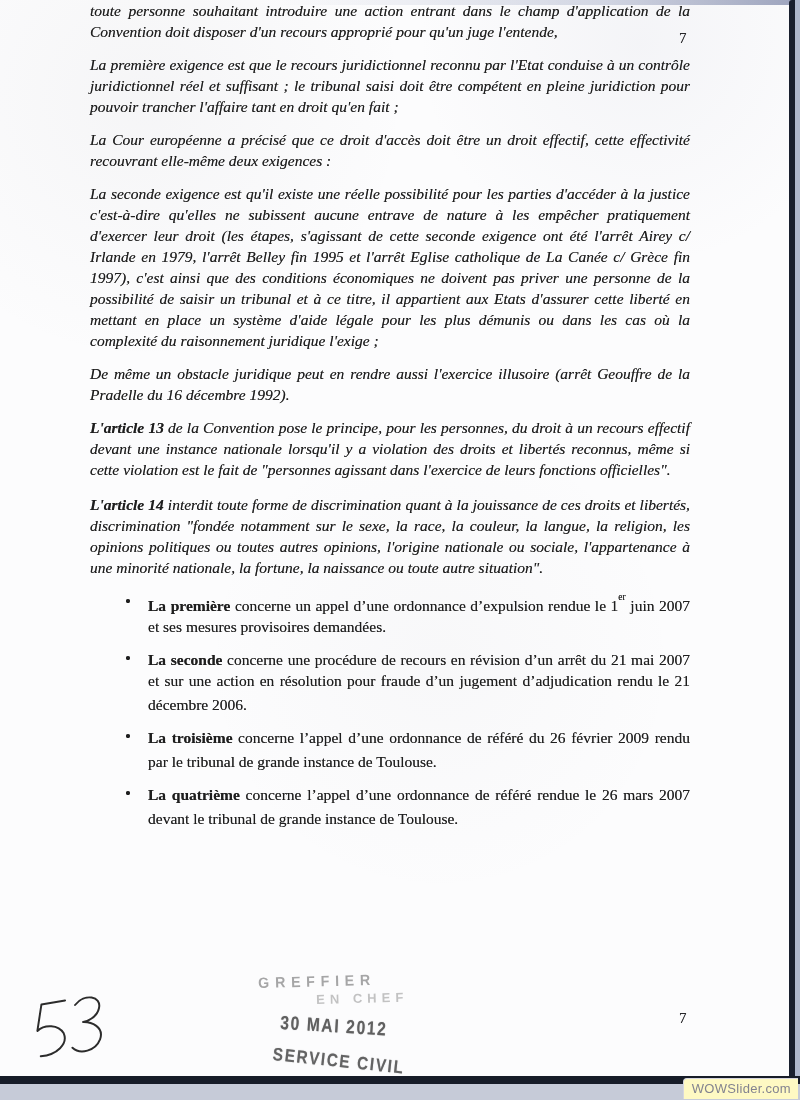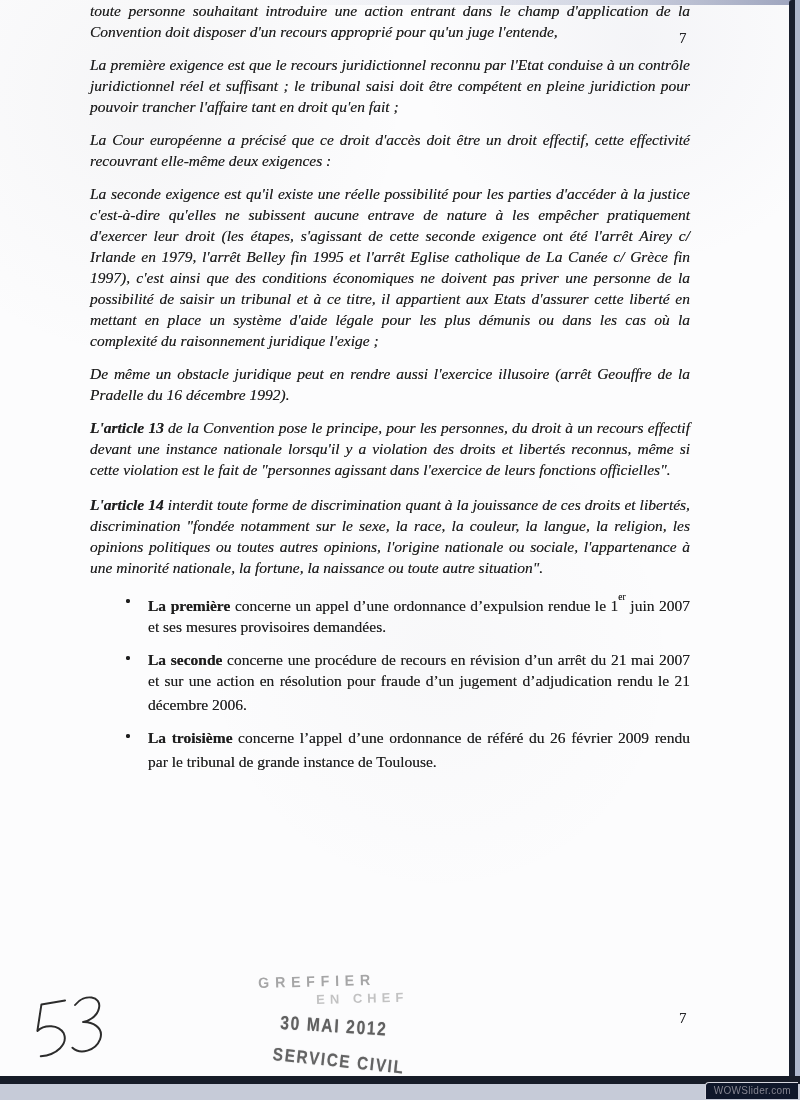--- a/index.html
+++ b/index.html
@@ -11,22 +11,22 @@
       radial-gradient(circle at 18% 9%, rgba(120,120,130,.05), transparent 22%),
       radial-gradient(circle at 80% 4%, rgba(150,155,180,.08), transparent 18%),
       radial-gradient(circle at 55% 60%, rgba(120,120,130,.03), transparent 30%);}
   
   .edge-right-light{position:absolute;top:0;right:0;width:8px;height:100%;background:#aeb7cd;}
   .edge-right-dark{position:absolute;top:0;right:5px;width:6px;height:100%;background:#191f2e;border-radius:3px 0 0 0;}
   .edge-bottom-light{position:absolute;left:0;bottom:0;width:100%;height:22px;background:#c6cbd8;}
   .edge-bottom-dark{position:absolute;left:0;bottom:16px;width:100%;height:8px;background:#171c28;}
   .edge-top-tint{position:absolute;top:0;left:0;right:0;height:5px;
     background:linear-gradient(to right, rgba(175,182,205,0) 35%, rgba(175,182,205,.5) 75%, rgba(140,148,178,.85) 100%);}
-  .watermark{position:absolute;right:2px;bottom:1px;background:#0f172a;color:#83838f;
-    font-family:"Liberation Sans", sans-serif;font-size:10px;padding:2px 7px 3px 8px;
+  .watermark{position:absolute;right:2px;bottom:1px;background:#fef9c3;color:#83838f;
+    font-family:"Liberation Sans", sans-serif;font-size:13px;padding:2px 7px 3px 8px;
     border-radius:4px 0 0 0;letter-spacing:.3px;border:1px solid #d6d6de;border-right:none;border-bottom:none;}
   
   .content{position:absolute;top:0;left:90px;width:600px;
     font-size:15.5px;line-height:21px;text-align:justify;
     text-shadow:0 0 .6px rgba(25,25,25,.65);}
   .content p{margin:0 0 12px 0;font-style:italic;}
   .content p.art{margin-bottom:14px;}
   b.bi{font-style:italic;font-weight:bold;}
   h2.heading{margin:10px 0 12px 0;font-size:19px;line-height:24px;font-weight:bold;font-style:normal;
     text-align:center;text-decoration:underline;text-underline-offset:3px;}
@@ -71,20 +71,21 @@
 
     <p class="art"><b class="bi">L'article 13</b><span> de la Convention pose le principe, pour les personnes, du droit à un recours effectif devant une instance nationale lorsqu'il y a violation des droits et libertés reconnus, même si cette violation est le fait de "personnes agissant dans l'exercice de leurs fonctions officielles".</span></p>
 
     <p class="art"><b class="bi">L'article 14</b><span> interdit toute forme de discrimination quant à la jouissance de ces droits et libertés, discrimination "fondée notamment sur le sexe, la race, la couleur, la langue, la religion, les opinions politiques ou toutes autres opinions, l'origine nationale ou sociale, l'appartenance à une minorité nationale, la fortune, la naissance ou toute autre situation".</span></p>
 
 
     <ul class="bullets">
       <li><b>La première</b><span> concerne un appel d’une ordonnance d’expulsion rendue le 1</span><sup>er</sup><span> juin 2007 et ses mesures provisoires demandées.</span></li>
       <li><b>La seconde</b><span> concerne une procédure de recours en révision d’un arrêt du 21 mai 2007 et sur une action en résolution pour fraude d’un jugement d’adjudication rendu le 21 décembre 2006.</span><sup></sup><span></span></li>
       <li><b>La troisième</b><span> concerne l’appel d’une ordonnance de référé du 26 février 2009 rendu par le tribunal de grande instance de Toulouse.</span><sup></sup><span></span></li>
+      <li><b>La quatrième</b><span> concerne l’appel d’une ordonnance de référé rendue le 26 mars 2007 devant le tribunal de grande instance de Toulouse.</span><sup></sup><span></span></li>
     </ul>
   </div>
 
   <div class="stamp stamp-greffier">GREFFIER</div>
   <div class="stamp stamp-greffier2">EN CHEF</div>
 
   <div class="stamp stamp-date">30 MAI 2012</div>
   <div class="stamp stamp-service">SERVICE CIVIL</div>
 
   <div class="handwritten" role="img" aria-label="53">

